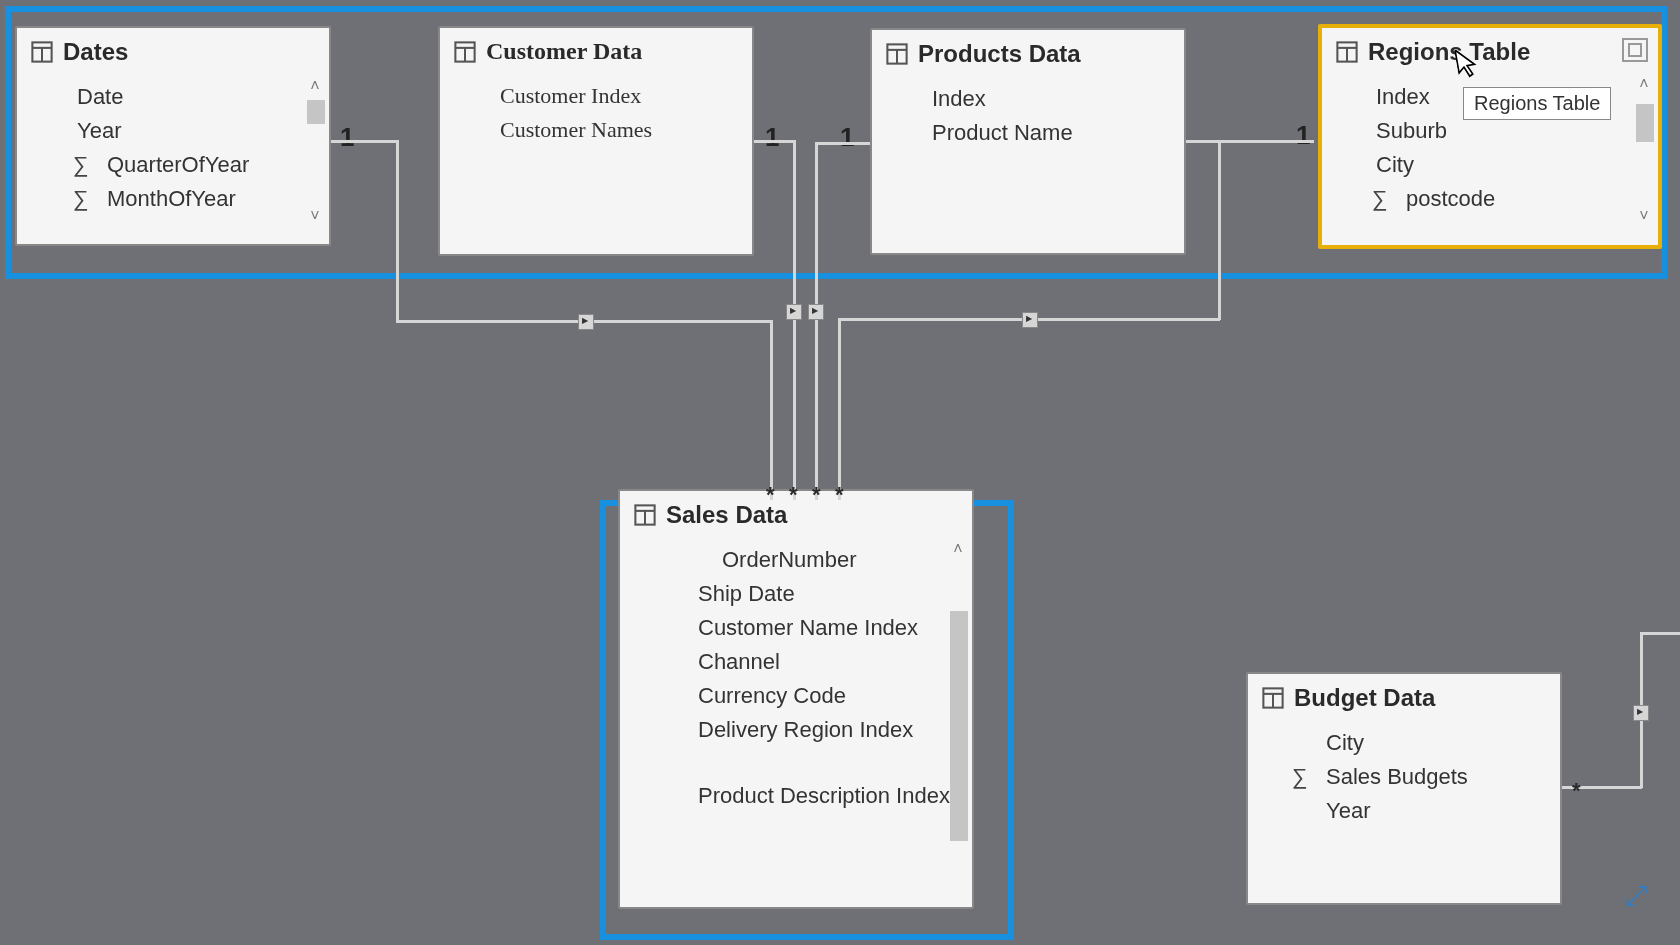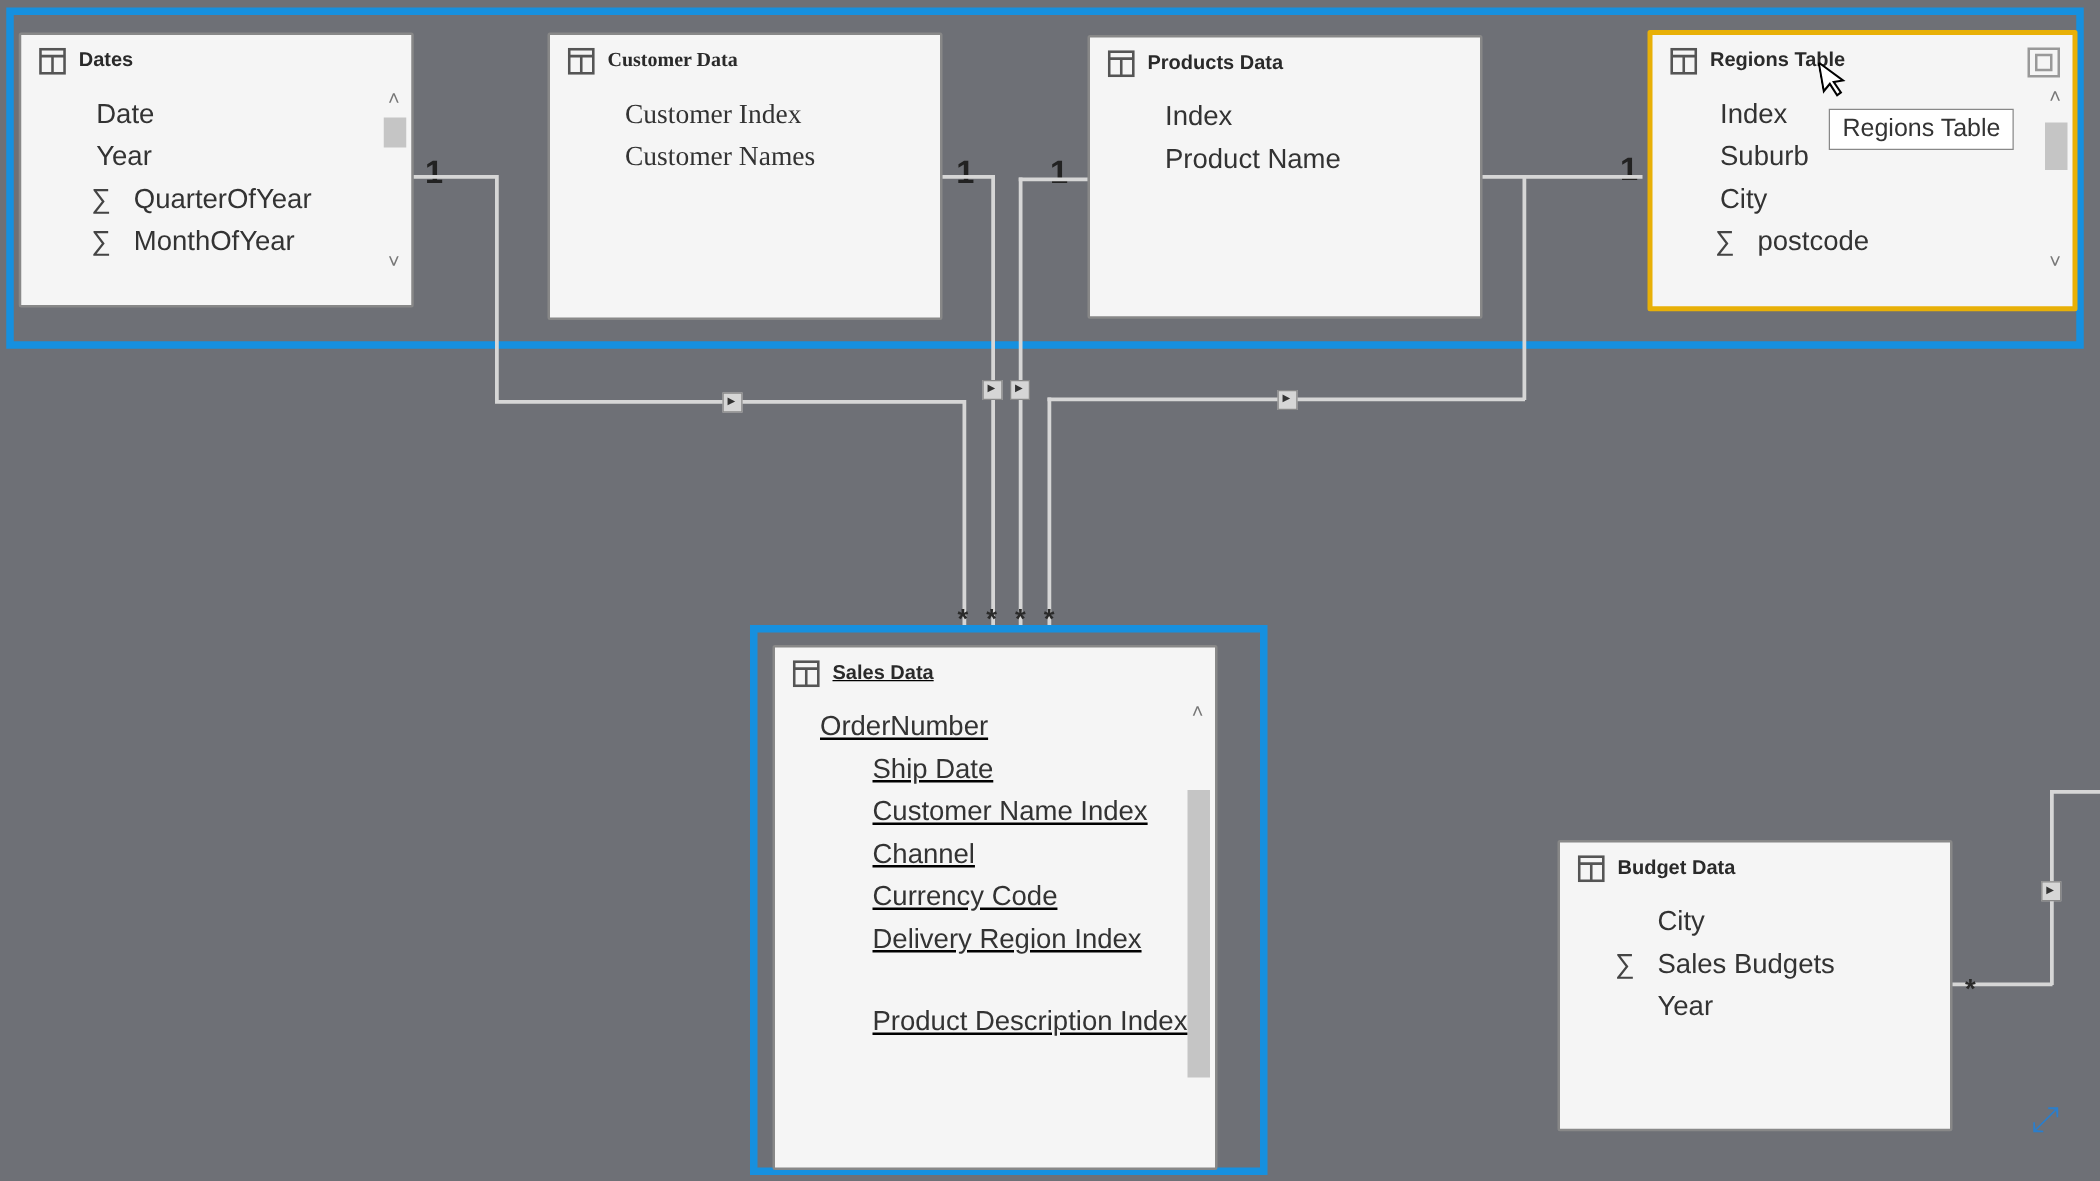--- a/index.html
+++ b/index.html
@@ -33,21 +33,21 @@
     
     .table-icon {
       width: 22px;
       height: 22px;
       display: inline-flex;
       align-items: center;
       justify-content: center;
     }
     
     .table-title {
-      font-size: 16px;
+      font-size: 24px;
       font-weight: 700;
       color: #2a2a2a;
     }
     
     .field-list {
       padding: 6px 0 12px 0;
       position: relative;
     }
     
     .field-row {
@@ -314,35 +314,35 @@
 <div class="tooltip" style="left:1463px; top:87px;">Regions Table</div>
 
 <div class="cursor" style="left:1457px; top:48px;">
   <svg width="22" height="30" viewBox="0 0 12 18">
       <path d="M0 0 L0 14 L3.5 11 L6 17 L8 16 L5.5 10.5 L10 10.5 Z" fill="#fff" stroke="#000" stroke-width="1"></path>
     </svg>
 </div>
 
 <div class="blue-box" style="left:600px; top:500px; width:414px; height:440px;"></div>
 
-<div class="table-card" style="left:618px; top:516px; width:356px; height:420px;text-decoration:underline;">
+<div class="table-card" style="left:618px; top:489px; width:356px; height:420px;">
   <div class="table-header">
     <span class="table-icon">
       <svg class="table-svg" viewBox="0 0 16 16">
           <rect x="1" y="1" width="14" height="14" fill="none" stroke="#555" stroke-width="1.5"></rect>
           <line x1="1" y1="5" x2="15" y2="5" stroke="#555" stroke-width="1.5"></line>
           <line x1="8" y1="5" x2="8" y2="15" stroke="#555" stroke-width="1.5"></line>
         </svg>
     </span>
     <span class="table-title">Sales Data</span>
   </div>
   <div class="field-list">
     <span class="scroll-up">˄</span>
     <div class="scroll-thumb" style="top:74px; height:230px;"></div>
-    <div class="field-row" style="padding-left:36px;">
+    <div class="field-row" style="padding-left:78px;margin-left:24px;">
         <span class="field-text">OrderNumber</span>
       </div>
     <div class="field-row" style="padding-left:78px;">
         <span class="field-text">Ship Date</span>
       </div>
     <div class="field-row" style="padding-left:78px;">
         <span class="field-text">Customer Name Index</span>
       </div>
     <div class="field-row" style="padding-left:78px;">
         <span class="field-text">Channel</span>

